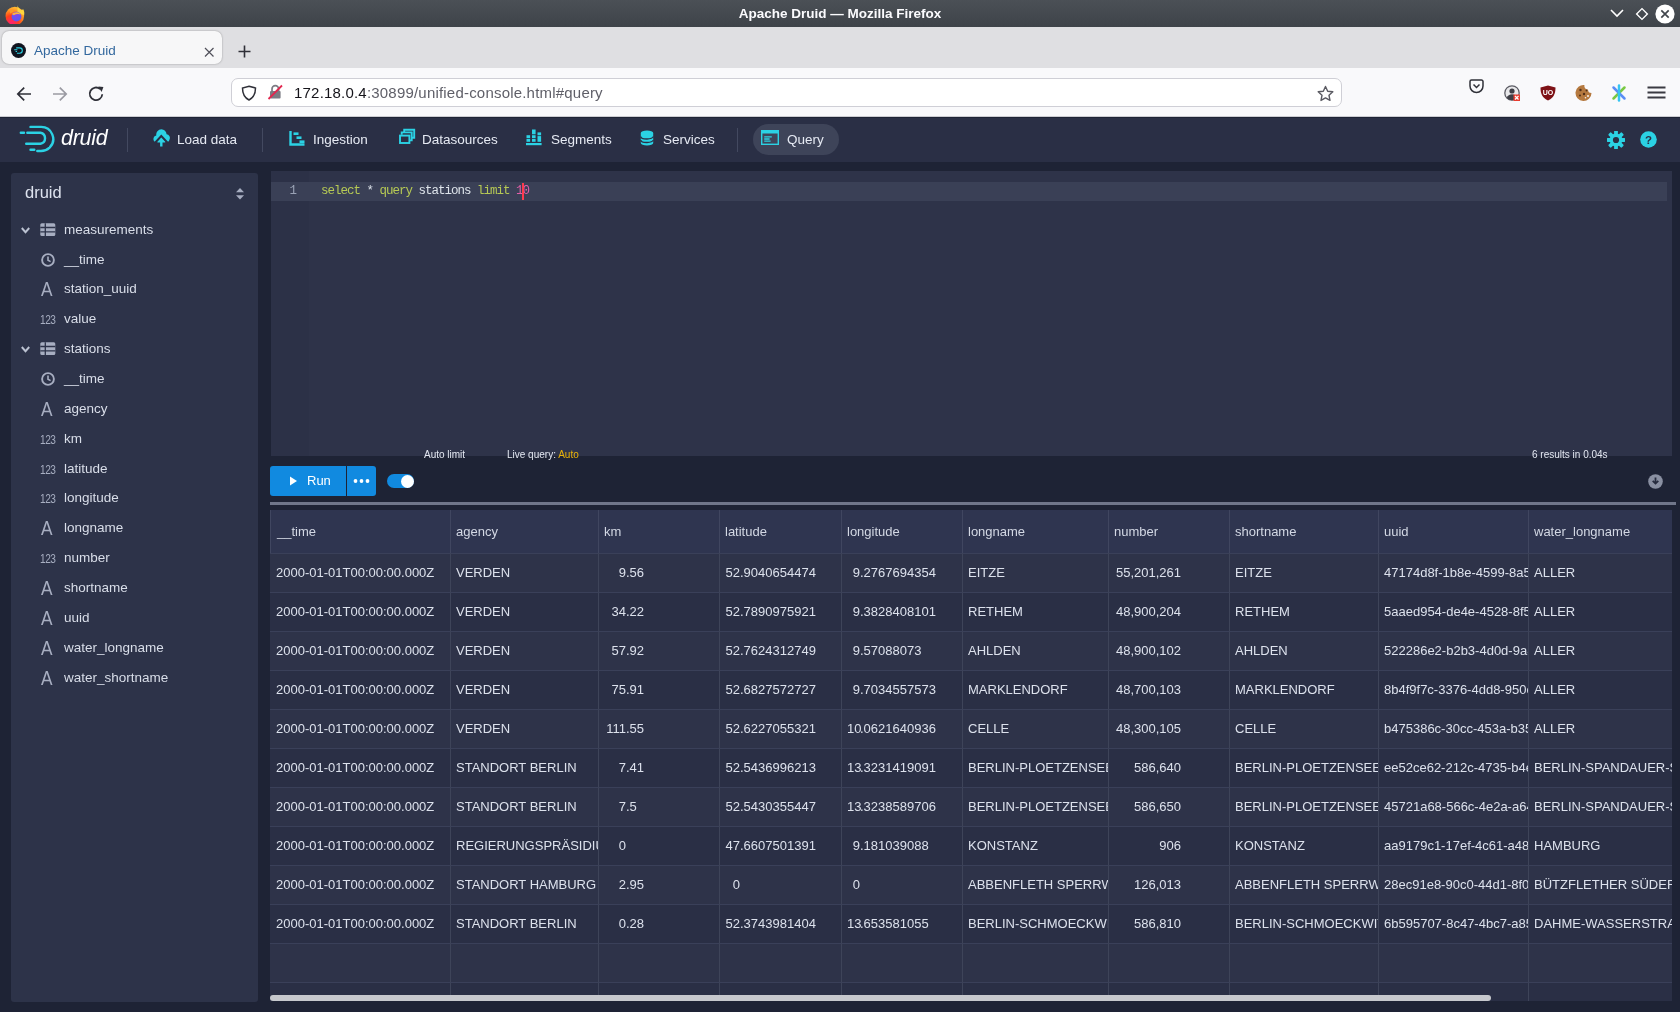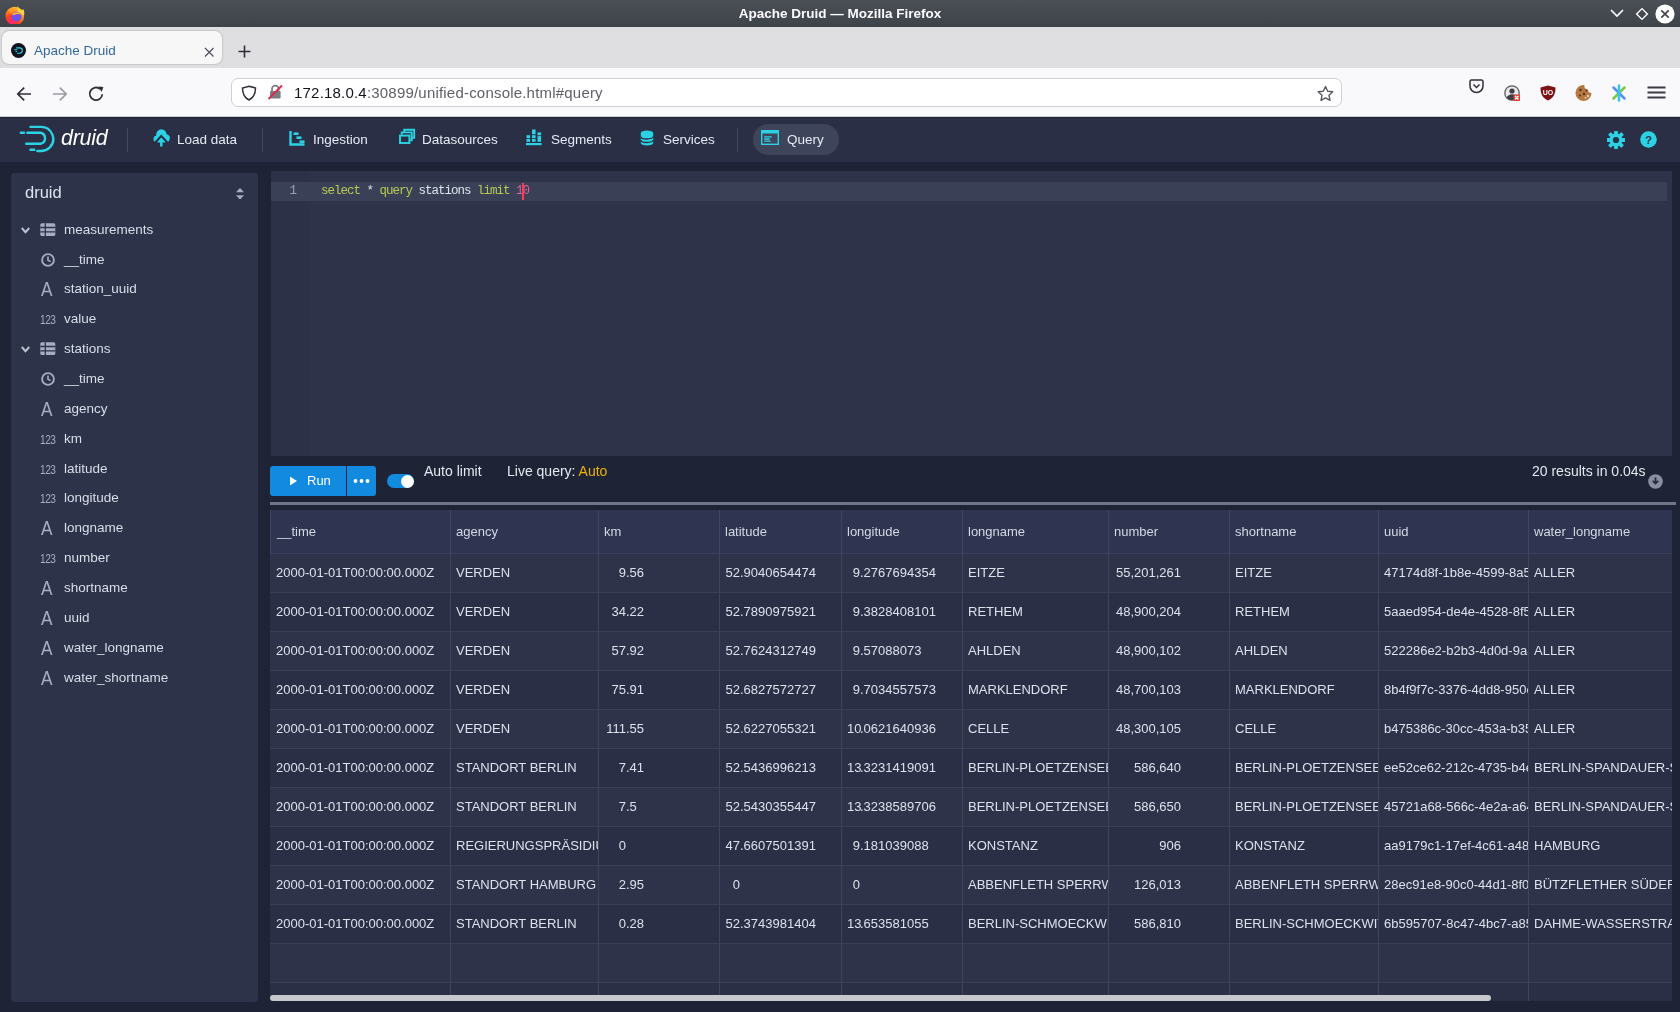--- a/index.html
+++ b/index.html
@@ -63,22 +63,22 @@
   #code .n { color:#e05fa9; }
   #cursor { position:absolute; top:12px; width:2px; height:17px; background:#ff3b4e; }
 
   
   #runbtn { position:absolute; left:270px; top:466px; width:76px; height:30px;
     background:#118ae0; border-radius:3px 0 0 3px; }
   #runbtn span { position:absolute; left:37px; top:0; line-height:30px; color:#ffffff;
     font-size:13px; }
   #morebtn { position:absolute; left:347px; top:466px; width:29px; height:30px;
     background:#118ae0; border-radius:0 3px 3px 0; }
-  .rbtext { position:absolute; top:456px; height:30px; line-height:30px;
-    color:#e4e8f2; font-size:14px; }
+  .rbtext { position:absolute; top:440px; height:30px; line-height:30px;
+    color:#e4e8f2; font-size:10px; }
   #toggle { position:absolute; left:387px; top:474px; width:27px; height:14px;
     background:#118ae0; border-radius:8px; }
   #toggle .knob { position:absolute; right:0px; top:0.5px; width:13px; height:13px;
     background:#ffffff; border-radius:50%; }
   #splitter { position:absolute; left:270px; top:502px; width:1406px; height:3px;
     background:#70768a; }
 
   
   #table { position:absolute; left:270px; top:510px; width:1402px; height:491px;
     overflow:hidden; background:#2a2f45; }
@@ -387,21 +387,21 @@
         <circle cx="2.5" cy="2" r="1.9" fill="#fff"></circle>
         <circle cx="8.5" cy="2" r="1.9" fill="#fff"></circle>
         <circle cx="14.5" cy="2" r="1.9" fill="#fff"></circle>
       </svg>
 </div>
 <div id="toggle">
       <div class="knob"></div>
     </div>
 <div class="rbtext" style="left:424px">Auto limit</div>
 <div class="rbtext" style="left:507px">Live query: <span style="color:#eab308">Auto</span></div>
-<div class="rbtext" style="left:1532px">20 results in 0.04s</div>
+<div class="rbtext" style="left:1532px">6 results in 0.04s</div>
 <svg class="abs" style="left:1648px;top:474px" width="15" height="15" viewBox="0 0 15 15">
       <circle cx="7.5" cy="7.5" r="7.3" fill="#8a90a2"></circle>
       <path d="M7.5 3.4 V9.2 M4.7 6.8 L7.5 9.6 L10.3 6.8" stroke="#262b3e" stroke-width="1.8" fill="none"></path>
     </svg>
 <div id="splitter"></div>
 <div id="table">
 <div class="hrow">
 <div class="cell first" style="left:0px;width:180px">__time</div>
 <div class="cell" style="left:180px;width:148px">agency</div>
 <div class="cell" style="left:328px;width:121px">km</div>

